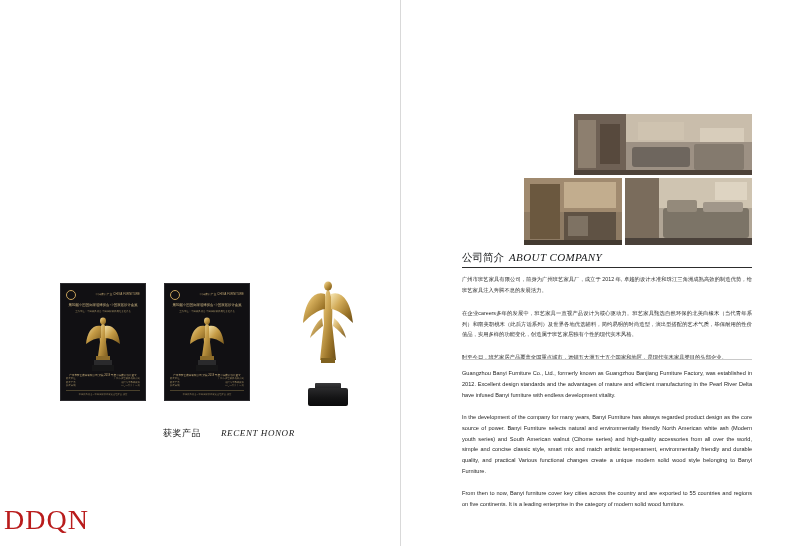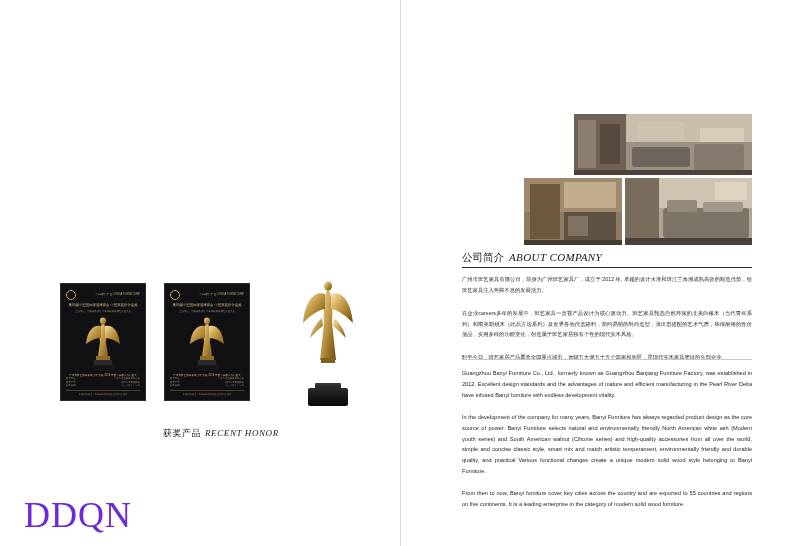--- a/index.html
+++ b/index.html
@@ -159,30 +159,30 @@
     top: 427px;
     font-size: 9px;
     color: #1a1a1a;
     letter-spacing: 0.5px;
     white-space: nowrap;
   }
   .recent-honor .en {
     font-family: "Liberation Serif", serif;
     font-style: italic;
     letter-spacing: 0.6px;
-    margin-left: 4px;
+    margin-left: 20px;
   }
   .brand {
     position: absolute;
-    left: 24px;
+    left: 4px;
     bottom: 10px;
     font-family: "Liberation Serif", serif;
-    font-size: 36px;
+    font-size: 28px;
     letter-spacing: 1px;
-    color: #6d28d9;
+    color: #b91c1c;
   }
   
   .right-page {
     position: absolute;
     left: 400px; top: 0;
     width: 400px; height: 546px; margin-top: 48px;
   }
   .photos {
     position: absolute;
     left: 62px;

